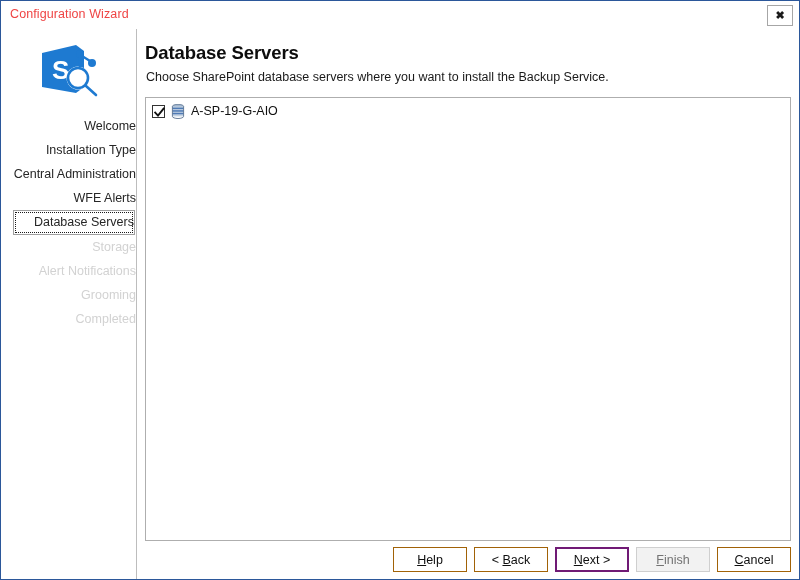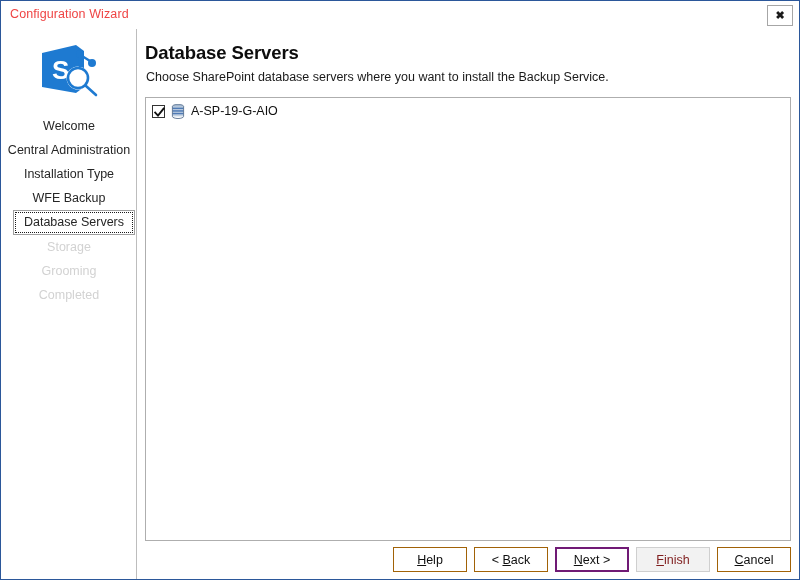--- a/index.html
+++ b/index.html
@@ -81,21 +81,21 @@
   #nav {
     position: absolute;
     left: 0;
     top: 85px;
     width: 134px;
   }
   .nav-item {
     position: relative;
     height: 24px;
     line-height: 24px;
-    text-align: center;
+    text-align: right;
     font-size: 12.5px;
     color: #262626;
     white-space: nowrap;
     box-sizing: border-box;
   }
   .nav-item.disabled {
     color: #d2d2d2;
   }
   .nav-item.selected {
     border: 1px solid #9e9e9e;
@@ -208,21 +208,21 @@
     padding: 0;
     display: flex;
     align-items: center;
     justify-content: center;
     white-space: nowrap;
   }
   .btn.default {
     border: 2px solid #701a75;
   }
   .btn.disabled {
-    color: #7f1d1d;
+    color: #737373;
     background: #f2f2f2;
     border-color: #cfcfcf;
     cursor: default;
   }
   .btn u { text-decoration: underline; }
 </style>
 </head>
 <body>
 
 <div id="window">
@@ -251,34 +251,37 @@
         <line x1="40" y1="13" x2="40" y2="24" stroke="#1e7ad1" stroke-width="2.4"></line>
         <line x1="42" y1="13" x2="50" y2="18" stroke="#1e7ad1" stroke-width="2.4"></line>
       </svg>
     </div>
 
     <div id="nav">
       <div class="nav-item">
         <span class="nav-label">Welcome</span>
       </div>
       <div class="nav-item">
+        <span class="nav-label">Installation Type</span>
+      </div>
+      <div class="nav-item">
         <span class="nav-label">Central Administration</span>
       </div>
       <div class="nav-item">
-        <span class="nav-label">Installation Type</span>
-      </div>
-      <div class="nav-item">
-        <span class="nav-label">WFE Backup</span>
+        <span class="nav-label">WFE Alerts</span>
       </div>
       <div class="nav-item selected">
         <span class="focus"></span>
         <span class="nav-label">Database Servers</span>
       </div>
       <div class="nav-item disabled">
         <span class="nav-label">Storage</span>
+      </div>
+      <div class="nav-item disabled">
+        <span class="nav-label">Alert Notifications</span>
       </div>
       <div class="nav-item disabled">
         <span class="nav-label">Grooming</span>
       </div>
       <div class="nav-item disabled">
         <span class="nav-label">Completed</span>
       </div>
     </div>
   </div>
 

